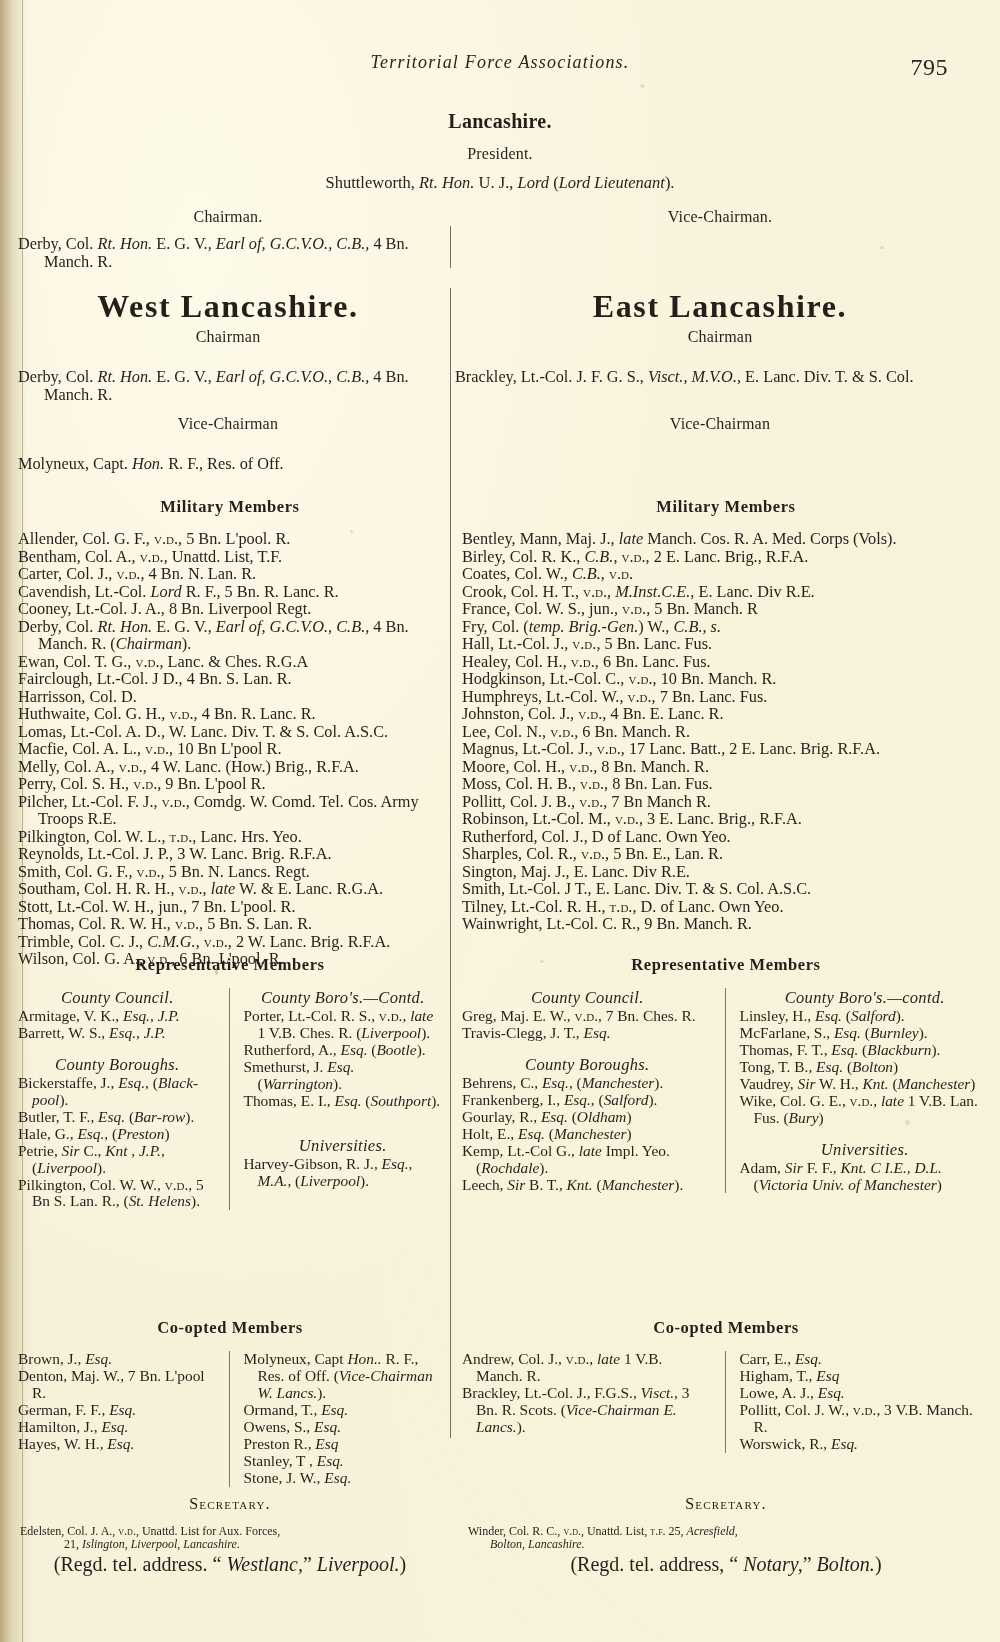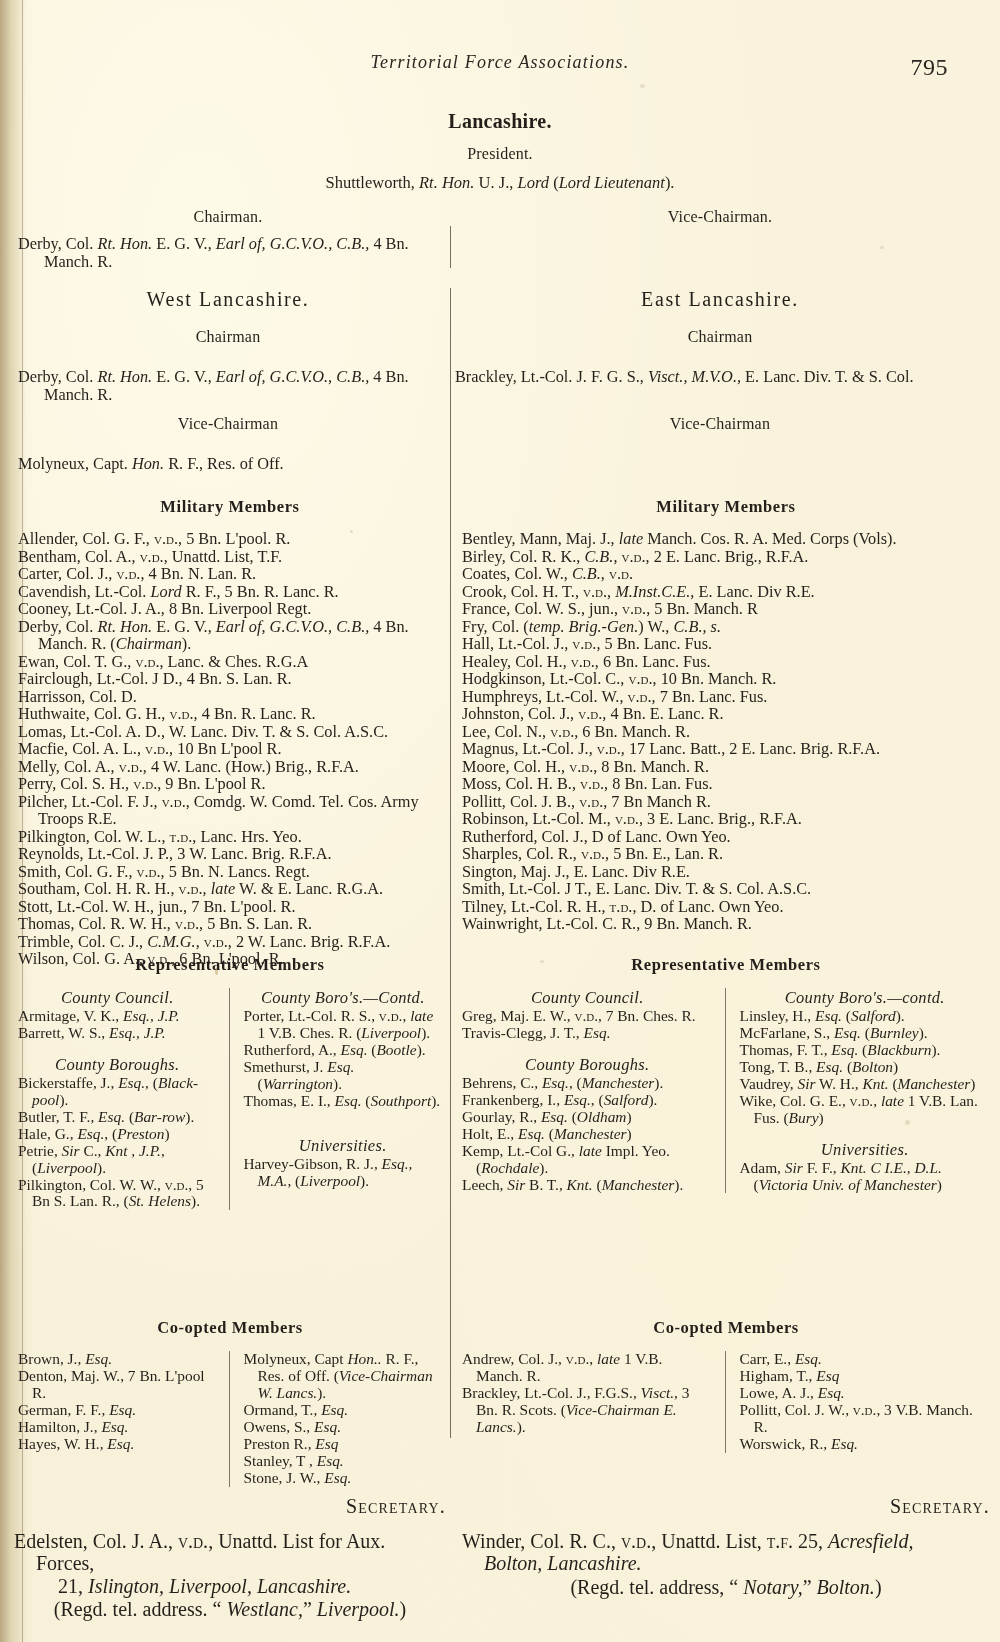--- a/index.html
+++ b/index.html
@@ -80,28 +80,28 @@
     letter-spacing: 0.2px;
   }
   .h-section {
     text-align: center;
     font-weight: bold;
     font-size: 16.5px;
     letter-spacing: 0.6px;
   }
   .h-big {
     text-align: center;
-    font-weight: normal;
-    font-size: 20px;
+    font-weight: bold;
+    font-size: 32px;
     letter-spacing: 1.6px;
   }
   .h-smallcaps {
-    text-align: right;
+    text-align: center;
     font-variant: small-caps;
-    font-size: 20px;
+    font-size: 16px;
     letter-spacing: 1.2px;
   }
   .h-sub {
     text-align: center;
     font-style: italic;
     font-size: 16.5px;
     letter-spacing: 0.3px;
   }
 
   .entry {
@@ -184,25 +184,26 @@
   .colrule {
     width: 1px;
     background: #4a4135;
     opacity: 0.7;
     align-self: stretch;
   }
 
   .gap-sm { height: 13px; }
 
   .sec-body {
-    font-size: 20px;
+    font-size: 12px;
     line-height: 1.12;
     text-indent: -22px;
     padding-left: 22px;
     margin-top: 12px;
+    margin-left: 6px;
   }
   .sec-regd { text-align: center; font-size: 20px; margin-top: 1px; }
 </style>
 </head>
 <body>
 
 <div class="page">
 
   <div class="gutter"></div>
   <div class="gutter-line"></div>

